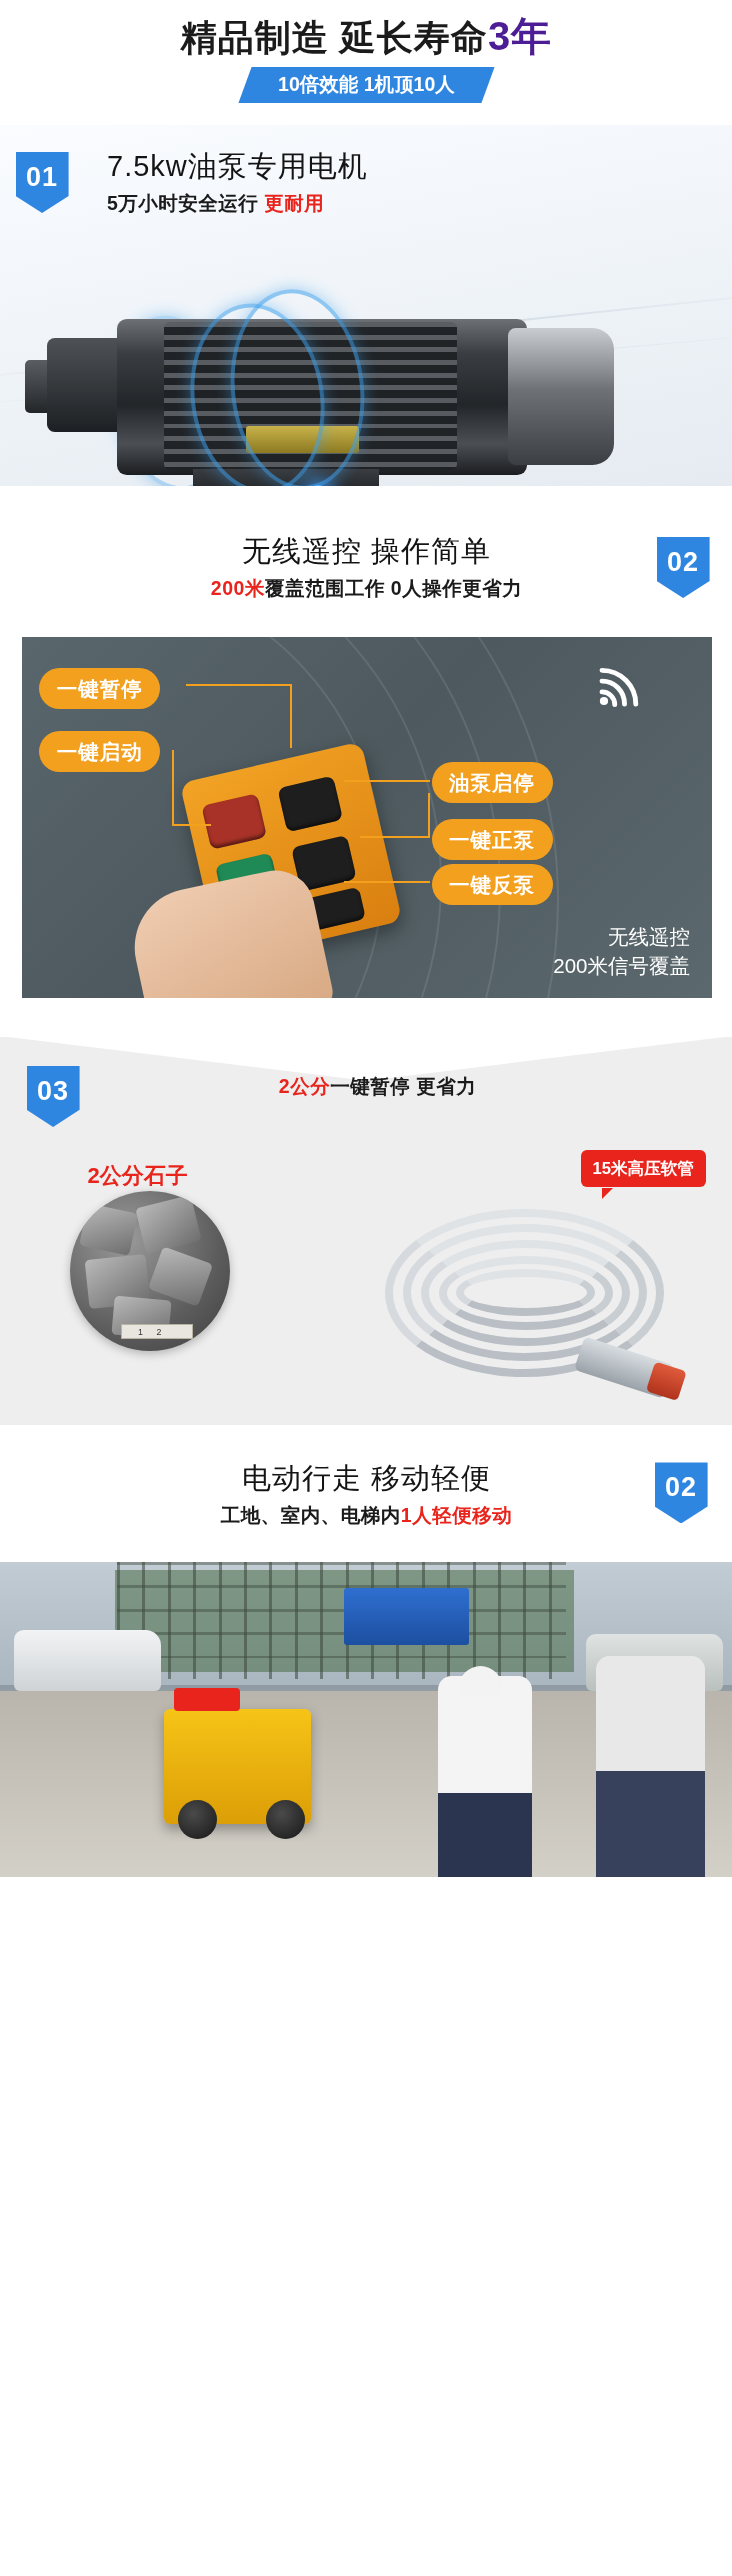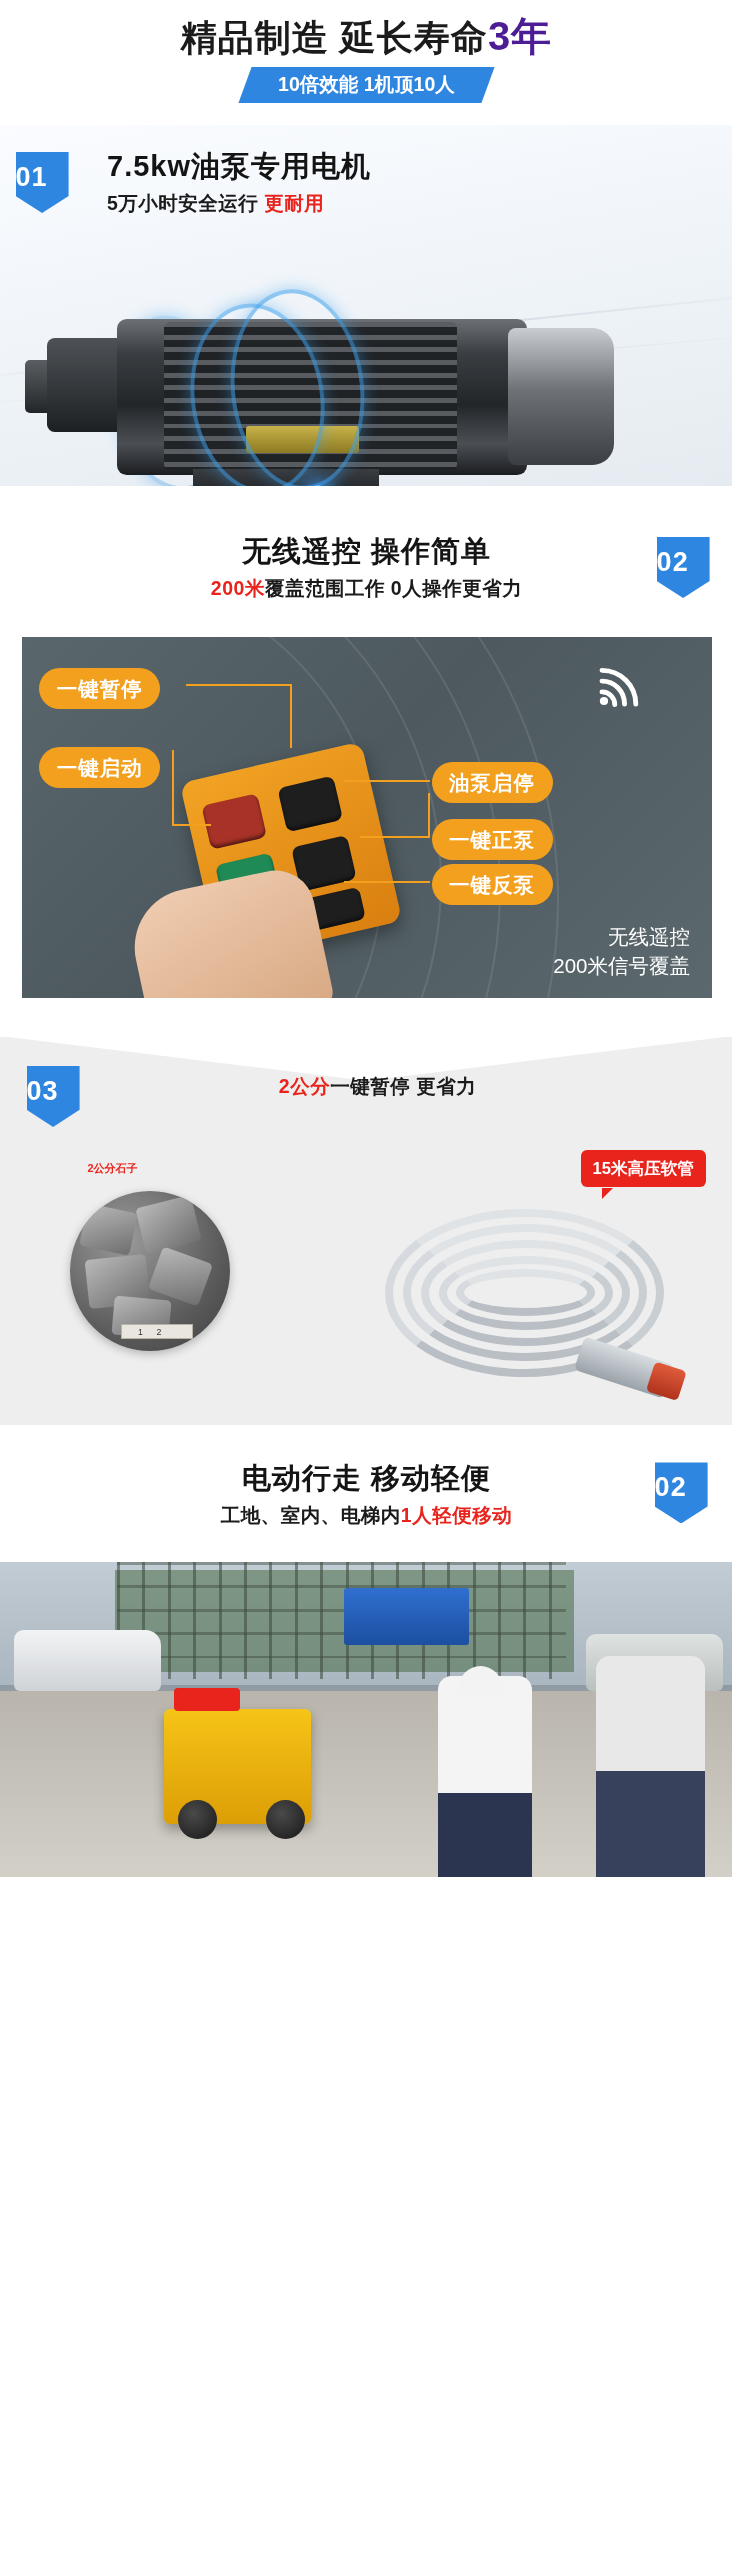--- a/index.html
+++ b/index.html
@@ -18,25 +18,25 @@
   .top-title .hl { color:#4c1d95; font-size:40px; }
   .banner-row { display:flex; justify-content:center; margin-top:7.8px; }
   .banner {
     background:#2f86e0; color:#fff; font-size:19.5px; font-weight:bold;
     padding:6.8px 33px 7.8px 33px; line-height:21.5px;
     transform:skewX(-20deg); white-space:nowrap;
   }
   .banner > span { display:inline-block; transform:skewX(20deg); }
   .badge {
     width:53px; height:61px; background:#2f86e0; color:#fff;
-    font-size:27px; font-weight:bold; line-height:51px;
+    font-size:27px; font-weight:bold; text-align:center; line-height:51px;
     clip-path:polygon(0 0,100% 0,100% 72%,50% 100%,0 72%);
     letter-spacing:1px;
   }
-  .h-main { font-size:29px; font-weight:bold; color:#141414; line-height:37px; letter-spacing:1px; }
+  .h-main { font-size:29px; font-weight:normal; color:#141414; line-height:37px; letter-spacing:1px; }
   .h-sub  { font-size:19.5px; font-weight:bold; color:#1b1b1b; line-height:29px; margin-top:3.9px; letter-spacing:0.5px;}
   .h-sub .red { color:#e8241c; }
 
   
   #sec01 { position:relative; width:733px; height:361px; margin-top:21.5px;
            background:linear-gradient(170deg,#fafcff 0%,#eef3f8 55%,#e6ebf1 100%);
            overflow:hidden; }
   #sec01 .sheen{position:absolute;left:-59px;top:210px;width:860px;height:2px;
         background:linear-gradient(90deg,rgba(255,255,255,0),#c9d3dd,rgba(255,255,255,0));
         transform:rotate(-6deg);}
@@ -104,21 +104,21 @@
   #sec03{position:relative; width:733px; margin-top:39px; background:#eeeeee;
          padding-bottom:17.6px;padding-left:11px;}
   .chev{position:absolute; left:0; top:-1px; width:733px; height:43px; background:#ffffff;
         clip-path:polygon(0 0,100% 0,100% 0,52% 100%,48% 100%,0 0);}
   .chev2{position:absolute; left:225px; top:-1px; width:283px; height:43px; background:#fff;
         clip-path:polygon(0 0,100% 0,52% 100%,48% 100%);}
   #sec03 .s-head{position:relative; height:107px; padding-top:31px;}
   #sec03 .s-badge{position:absolute; left:15.6px; top:29px;}
   #sec03 .s-txt{width:733px; text-align:center;}
   .photo03{position:relative; margin:0 21.5px; height:264px; background:#eeeeee;}
-  .stone-label{position:absolute; left:55px; top:17.6px; color:#e8241c; font-size:11px;
+  .stone-label{position:absolute; left:55px; top:17.6px; color:#e8241c; font-size:22px;
     font-weight:bold;}
   .stone-circle{position:absolute; left:37px; top:47px; width:160px; height:160px;
     border-radius:50%; overflow:hidden;
     background:radial-gradient(circle at 35% 30%,#9a9a9a,#5d5d5d 60%,#3d3d3d 100%);
     box-shadow:0 2.9px 9.8px rgba(0,0,0,.25);}
   .stone-circle .rk{position:absolute; background:linear-gradient(150deg,#b9b9b9,#6e6e6e);
     border-radius:4.9px;}
   .ruler{position:absolute; left:51px; bottom:11.7px; width:72px; height:15.6px;
     background:#e9e6df; border:1px solid #b9b3a6; font-size:8.8px; color:#333;
     text-align:center; line-height:14.7px; letter-spacing:13.7px;}
@@ -242,21 +242,21 @@
     </div>
     <div class="hand"></div>
 
     <div class="lead" style="left:164px;top:47px;width:106px;height:64px;border-width:2px 2px 0 0;"></div>
     <div class="lead" style="left:150px;top:113px;width:39px;height:76px;border-width:0 0 2px 2px;"></div>
     <div class="lead" style="left:322px;top:143px;width:86px;height:0;border-width:2px 0 0 0;"></div>
     <div class="lead" style="left:338px;top:156px;width:70px;height:45px;border-width:0 2px 2px 0;"></div>
     <div class="lead" style="left:322px;top:244px;width:86px;height:0;border-width:2px 0 0 0;"></div>
 
     <div class="tagL" style="left:17.6px;top:31px;">一键暂停</div>
-    <div class="tagL" style="left:17.6px;top:94px;margin-top:16px;">一键启动</div>
+    <div class="tagL" style="left:17.6px;top:94px;">一键启动</div>
     <div class="tagR" style="left:410px;top:125px;">油泵启停</div>
     <div class="tagR" style="left:410px;top:182px;">一键正泵</div>
     <div class="tagR" style="left:410px;top:227px;">一键反泵</div>
 
     <div class="corner-note">
       <div>无线遥控</div>
       <div>200米信号覆盖</div>
     </div>
   </div>
 </div>

